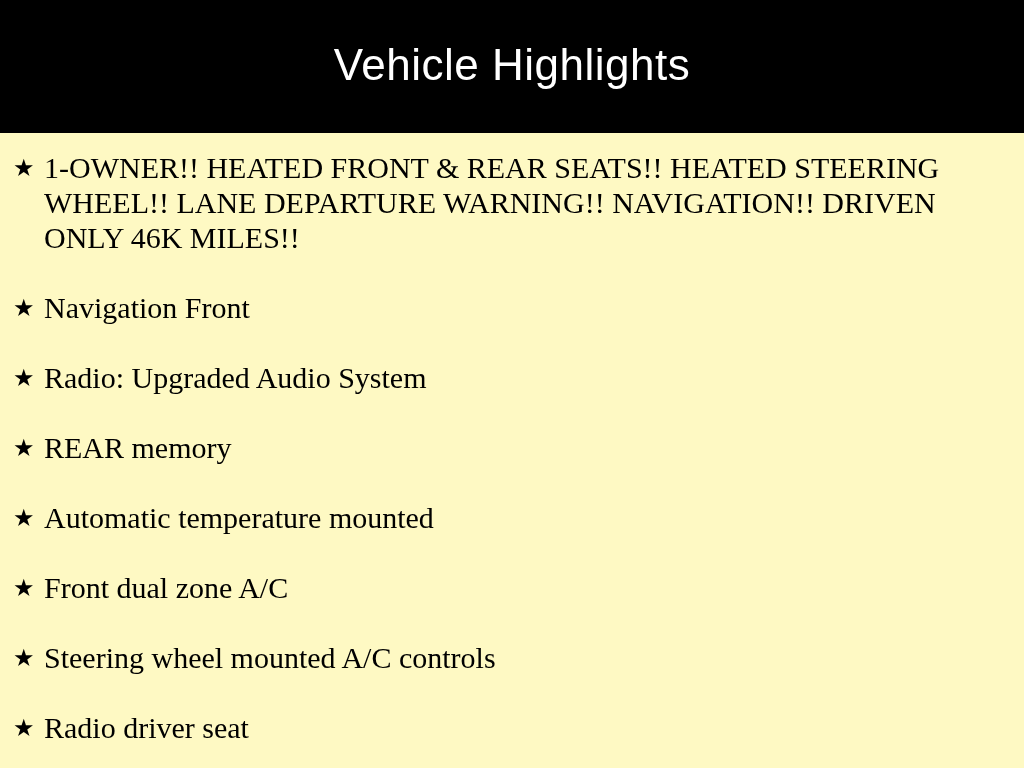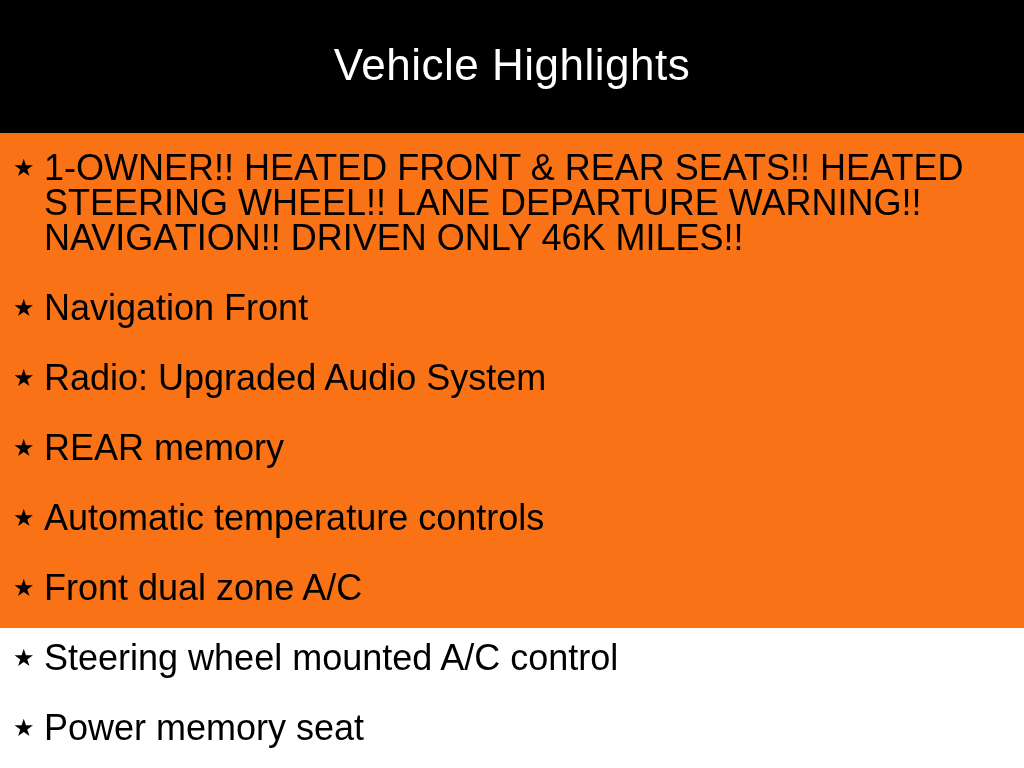--- a/index.html
+++ b/index.html
@@ -5,22 +5,22 @@
   * { margin: 0; padding: 0; box-sizing: border-box; }
   html, body {
     width: 1024px;
     height: 768px;
     background: #ffffff;
     overflow: hidden;
     font-family: "Liberation Sans", sans-serif;
   }
   .slide {
     width: 1024px;
-    height: 628px;
-    background: #f97316;
+    height: 768px;
+    background: #fef9c3;
     position: relative;
   }
   .header {
     width: 100%;
     height: 133px;
     background: #000000;
     display: flex;
     align-items: center;
     justify-content: center;
   }
@@ -46,23 +46,24 @@
   .star {
     flex: 0 0 31px;
     width: 31px;
     font-size: 24px;
     line-height: 35px;
     text-align: left;
     color: #000000;
   }
   .item-text {
     flex: 1 1 auto;
-    font-size: 36px;
+    font-size: 30px;
     line-height: 35px;
     color: #000000;
+    font-family: Liberation Serif, serif;
   }
 </style>
 </head>
 <body>
 
 <div class="slide">
 
   <div class="header">
     <div class="title">Vehicle Highlights</div>
   </div>
@@ -84,32 +85,32 @@
       <span class="item-text">Radio: Upgraded Audio System</span>
     </div>
 
     <div class="feature-item">
       <span class="star">★</span>
       <span class="item-text">REAR memory</span>
     </div>
 
     <div class="feature-item">
       <span class="star">★</span>
-      <span class="item-text">Automatic temperature controls</span>
+      <span class="item-text">Automatic temperature mounted</span>
     </div>
 
     <div class="feature-item">
       <span class="star">★</span>
       <span class="item-text">Front dual zone A/C</span>
     </div>
 
     <div class="feature-item">
       <span class="star">★</span>
-      <span class="item-text">Steering wheel mounted A/C control</span>
+      <span class="item-text">Steering wheel mounted A/C controls</span>
     </div>
 
     <div class="feature-item">
       <span class="star">★</span>
-      <span class="item-text">Power memory seat</span>
+      <span class="item-text">Radio driver seat</span>
     </div>
 
   </div>
 </div>
 
 </body></html>

